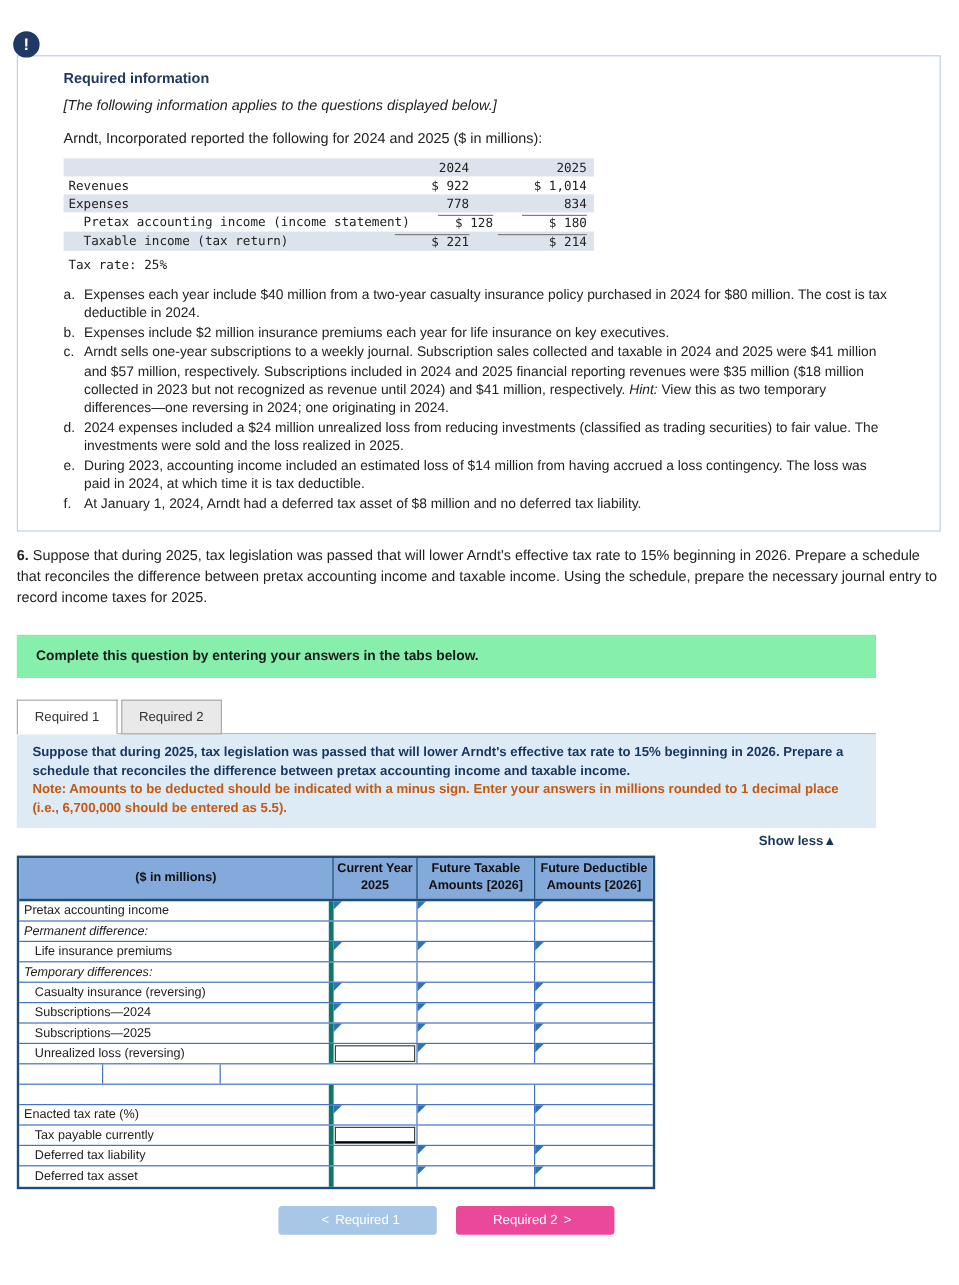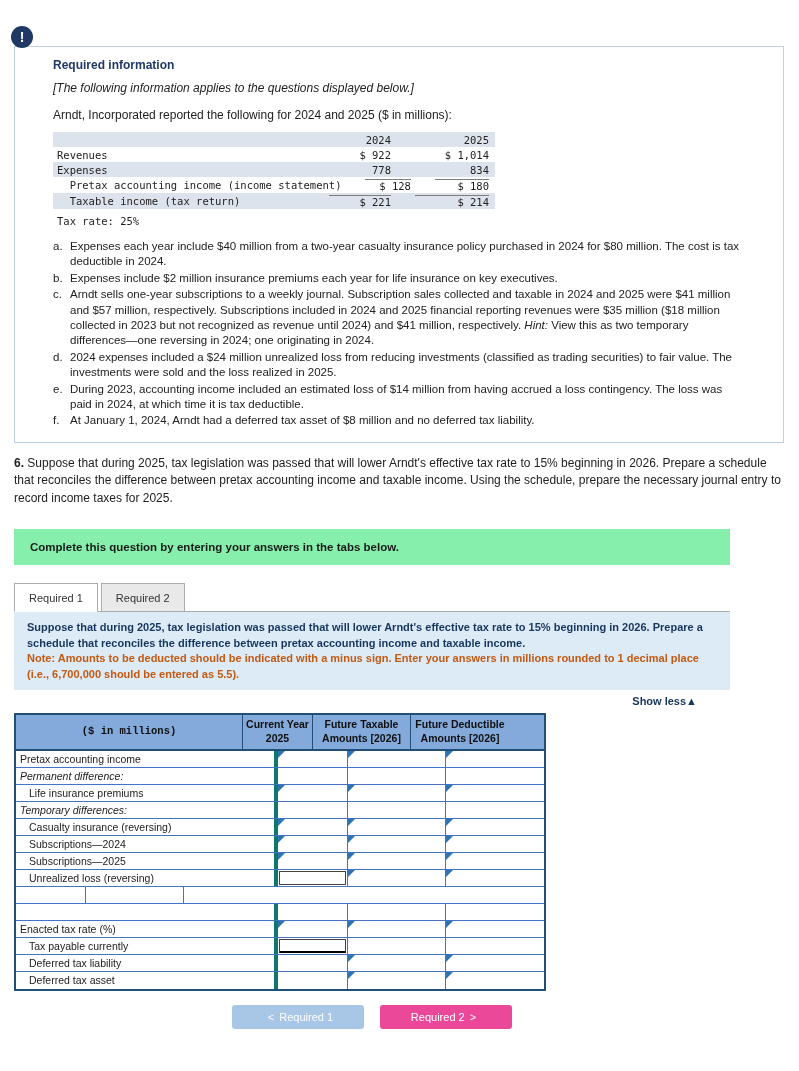--- a/index.html
+++ b/index.html
@@ -66,21 +66,21 @@
   
   .answer-table { margin-top:6px; width:532px; border:2px solid #1F4E79; background:#fff; }
   .at-header { display:flex; background:#84A9DB; border-bottom:2px solid #1F4E79; }
   .at-hcell {
     font-size:10.5px; font-weight:bold; color:#101010; text-align:center;
     display:flex; flex-direction:column; justify-content:center;
     padding:3px 2px; line-height:1.3; min-height:30px;
     border-right:1px solid #1F4E79;
   }
   .at-hcell:last-child { border-right:none; }
-  .at-hlabel { width:227px;font-family:Liberation Mono, monospace; }
+  .at-hlabel { width:262px; }
   .c1 { width:70px; }
   .c2 { width:98px; }
   .c3 { width:98px; }
   .at-row { display:flex; height:17px; border-bottom:1px solid #4472C4; }
   .at-row:last-child { border-bottom:none; }
   .at-label {
     width:262px; font-size:10.5px; padding:2px 3px 0 4px;
     border-right:4px solid #0f766e; white-space:nowrap; overflow:hidden;
   }
   .at-label.indent { padding-left:13px; }

